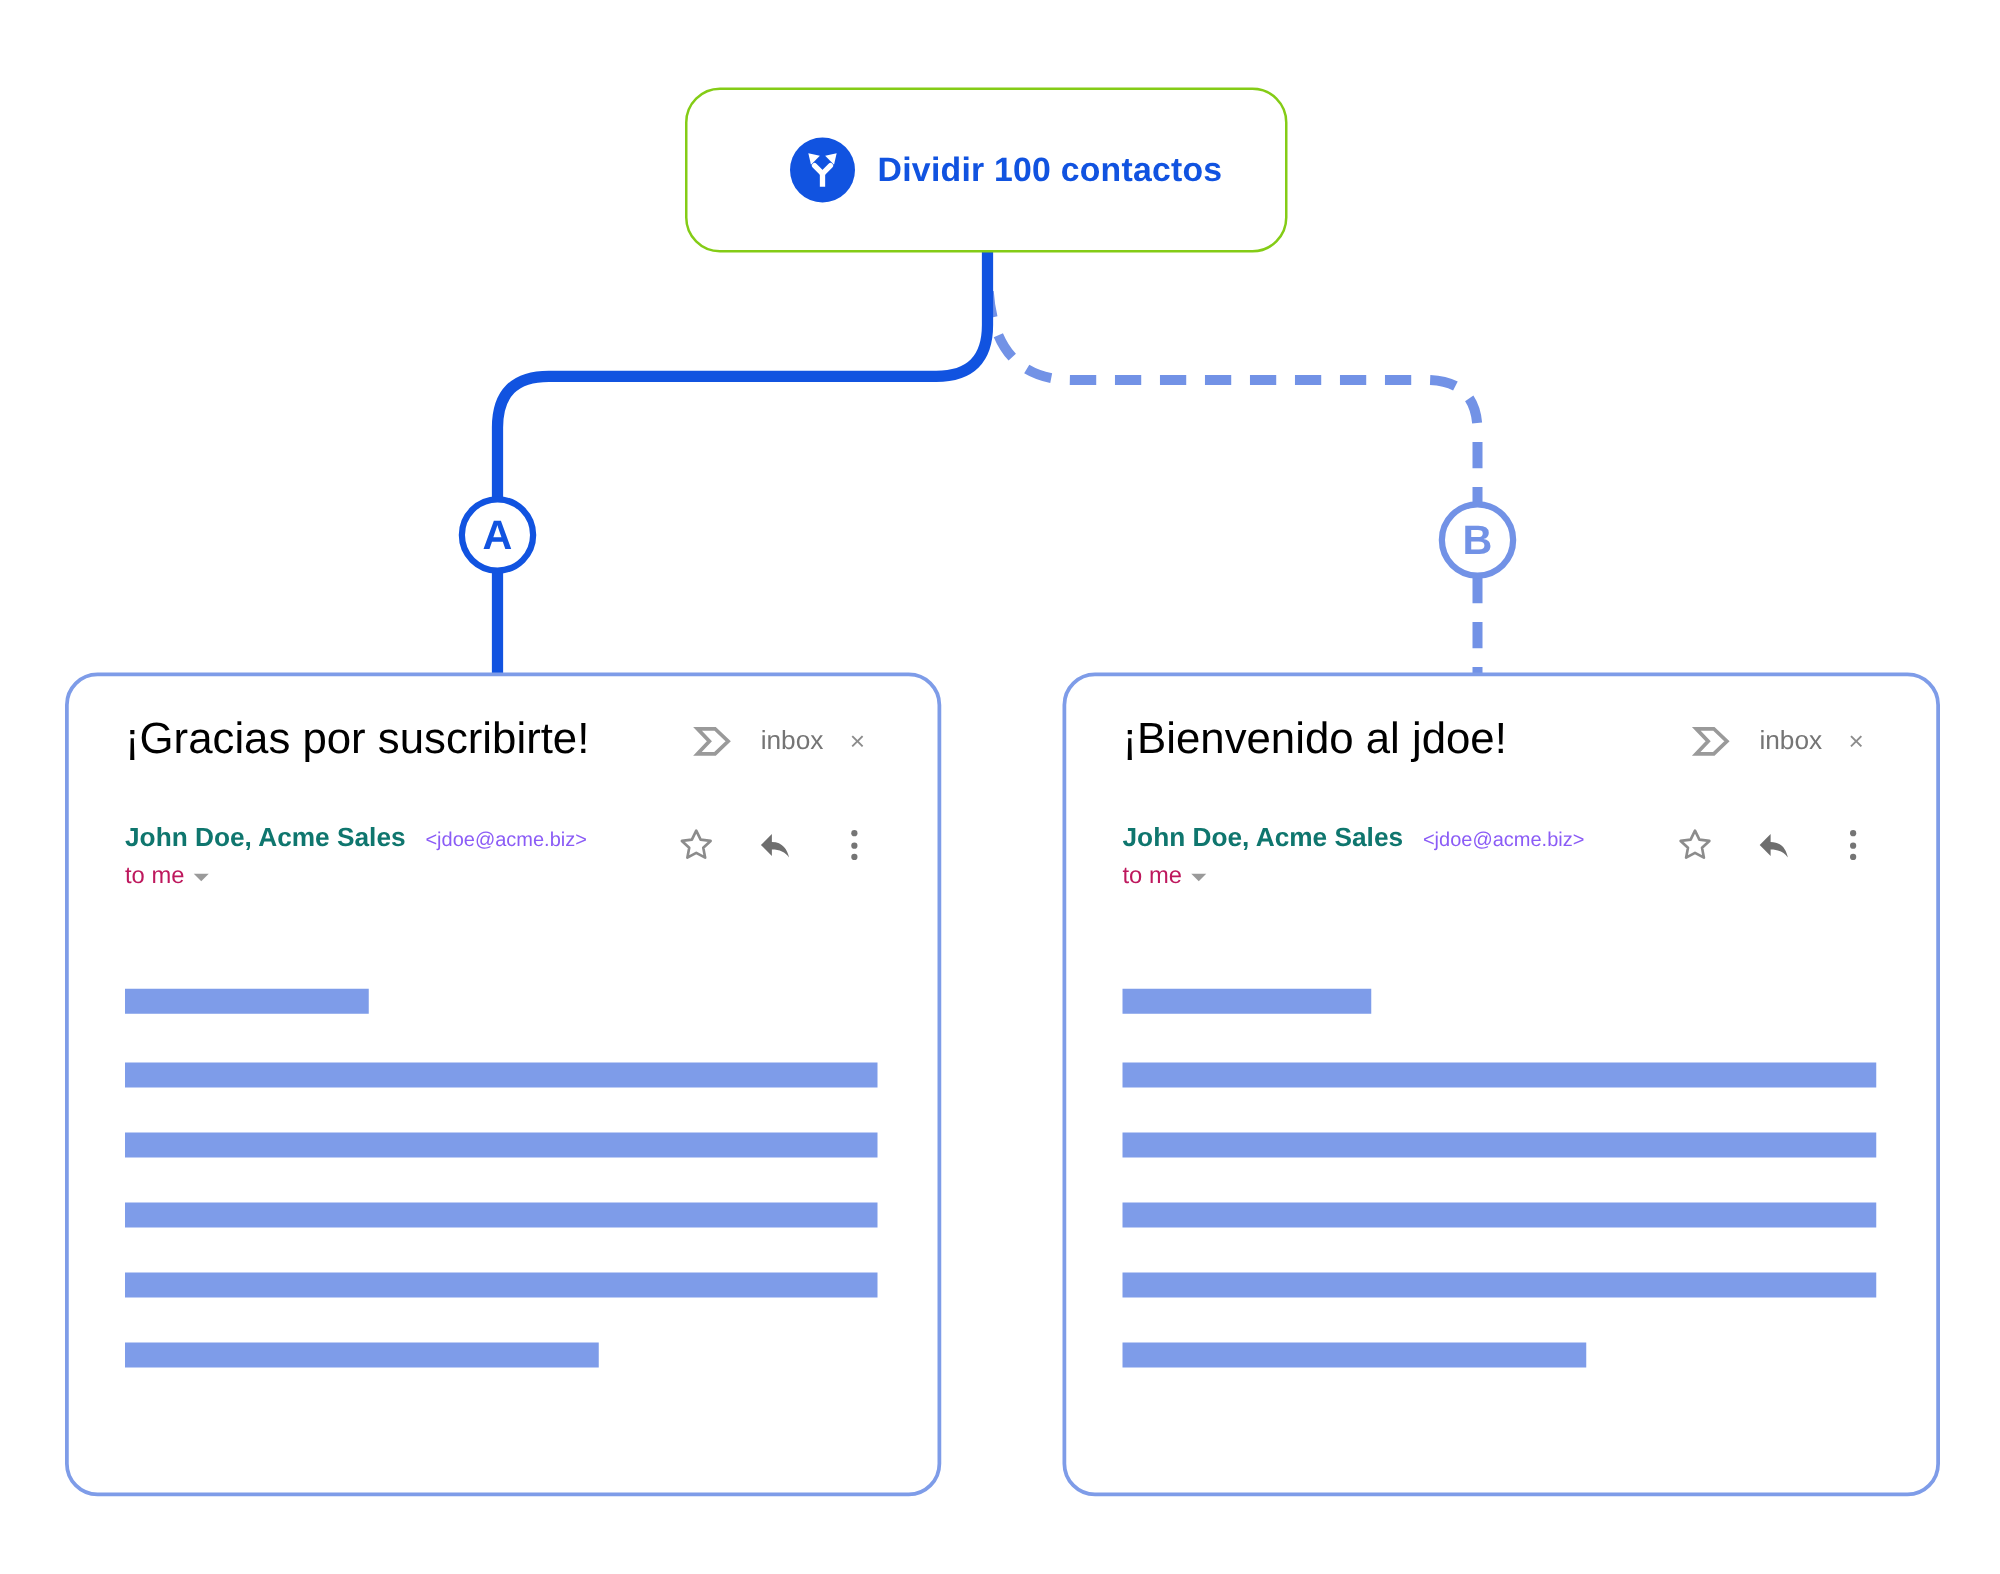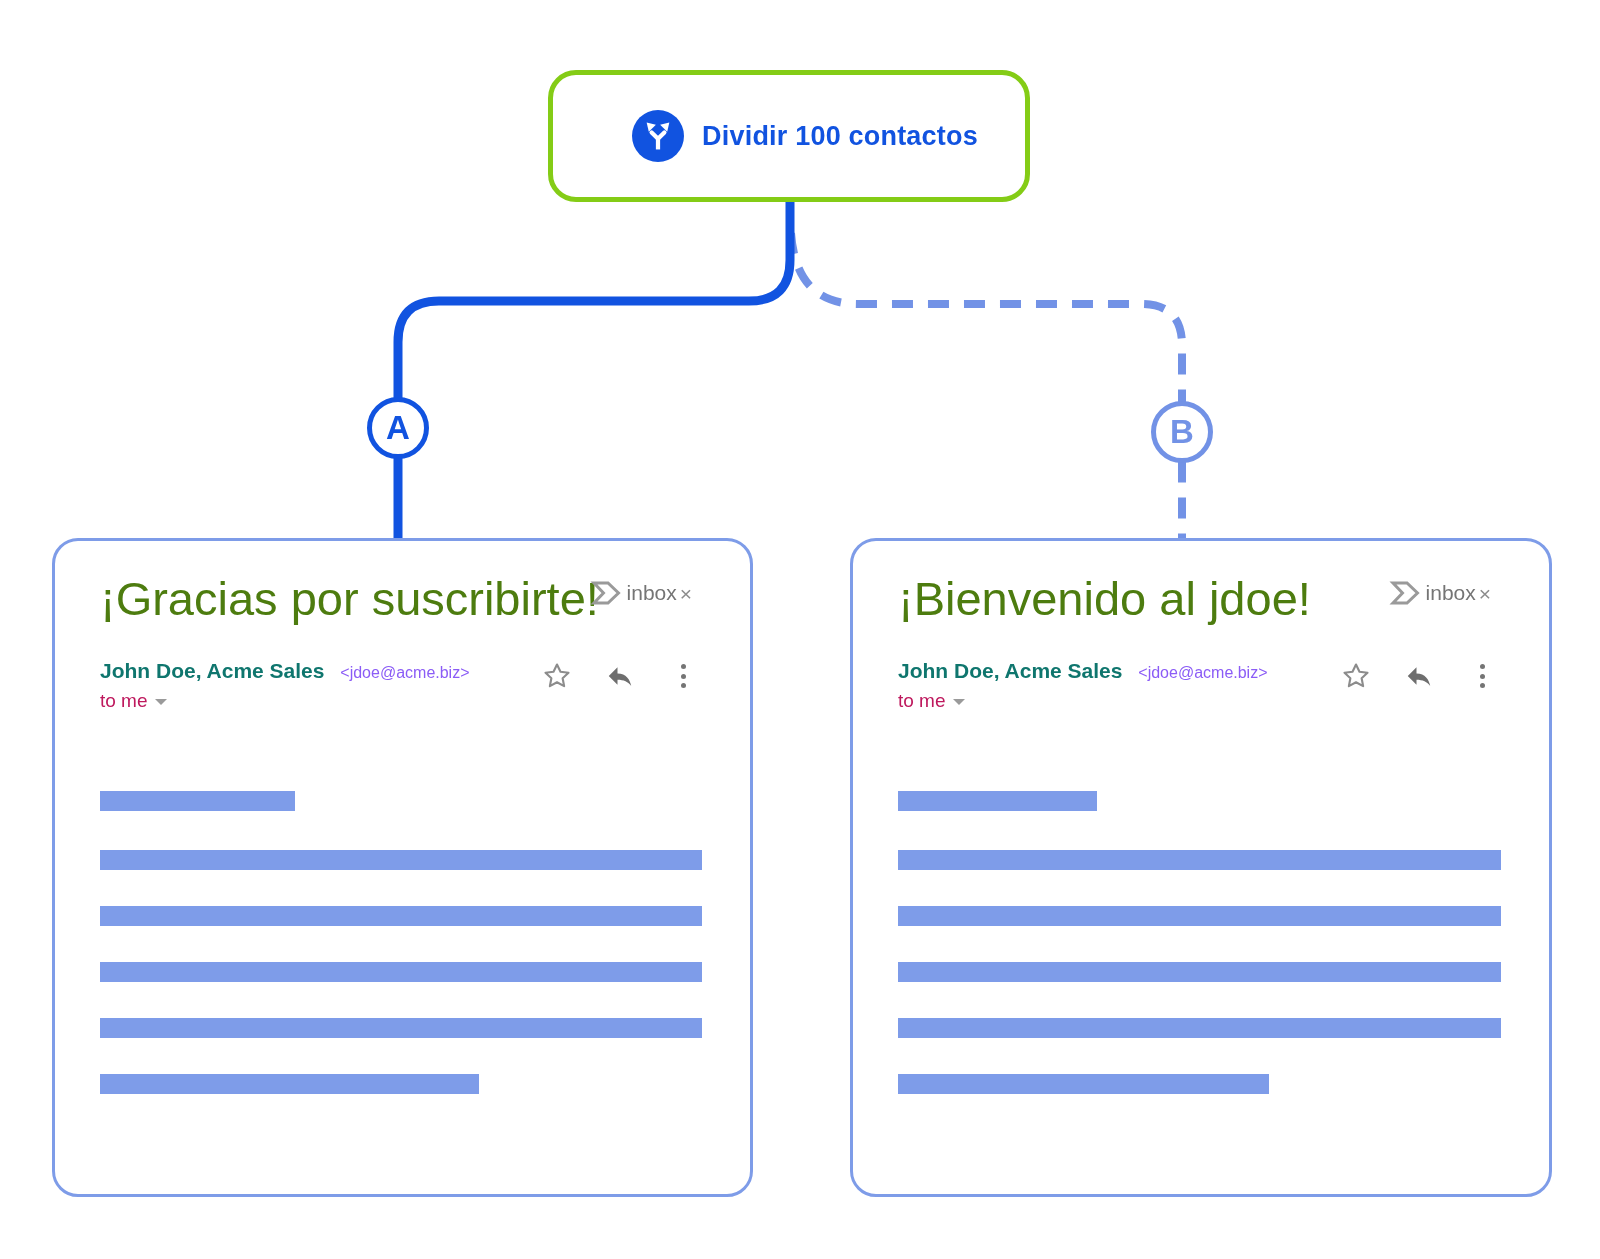--- a/index.html
+++ b/index.html
@@ -7,21 +7,21 @@
     position:relative;width:1600px;height:1259px;background:#ffffff;
     font-family:"Liberation Sans", sans-serif;overflow:hidden;
   }
   
   .connector-svg{position:absolute;left:0;top:0;z-index:1;}
   .line-a{stroke:#1153e0;stroke-width:9;fill:none;}
   .line-b{stroke:#7292e6;stroke-width:8;fill:none;stroke-dasharray:21 15;}
   
   .split-node{
     position:absolute;left:548px;top:70px;width:482px;height:132px;
-    background:#ffffff;border:5px solid #84cc16;border-radius:28px;
+    background:#ffffff;border:2px solid #84cc16;border-radius:28px;
     box-sizing:border-box;display:flex;align-items:center;justify-content:center;
     gap:18px;z-index:2;padding-left:32px;
   }
   .split-icon{
     width:52px;height:52px;border-radius:50%;background:#1153e0;
     display:flex;align-items:center;justify-content:center;flex:0 0 auto;
   }
   .split-node-label{color:#1153e0;font-size:27px;font-weight:bold;letter-spacing:.2px;}
   
   .branch-badge{
@@ -32,25 +32,25 @@
   .badge-a{left:367px;top:397px;border:5px solid #1153e0;color:#1153e0;}
   .badge-b{left:1151px;top:401px;border:5px solid #7292e6;color:#7292e6;}
   
   .email-card{
     position:absolute;top:538px;height:659px;background:#ffffff;
     border:3px solid #7e9ce8;border-radius:26px;box-sizing:border-box;z-index:2;
   }
   .card-a{left:52px;width:701px;}
   .card-b{left:850px;width:702px;}
   .subject{
-    position:absolute;left:45px;top:30px;font-size:47px;color:#4d7c0f;
+    position:absolute;left:45px;top:30px;font-size:35px;color:#000000;
     white-space:nowrap;
   }
   .inbox-group{
-    position:absolute;right:58px;top:34px;display:flex;align-items:center;gap:3px;
+    position:absolute;right:58px;top:34px;display:flex;align-items:center;gap:21px;
   }
   .inbox-text{font-size:21px;color:#757575;}
   .remove-x{font-size:21px;color:#8c8c8c;line-height:1;cursor:default;}
   .sender-block{position:absolute;left:45px;top:118px;}
   .sender-line{font-size:21px;white-space:nowrap;}
   .sender-name{font-weight:bold;color:#0f766e;}
   .sender-address{font-size:16px;color:#8b5cf6;margin-left:10px;}
   .recipient-line{margin-top:7px;font-size:19px;color:#be185d;display:flex;align-items:center;gap:7px;}
   .caret-down{width:0;height:0;border-left:6px solid transparent;border-right:6px solid transparent;border-top:6px solid #9a9a9a;margin-top:2px;}
   .action-icons{position:absolute;right:52px;top:120px;display:flex;align-items:center;gap:33px;}

